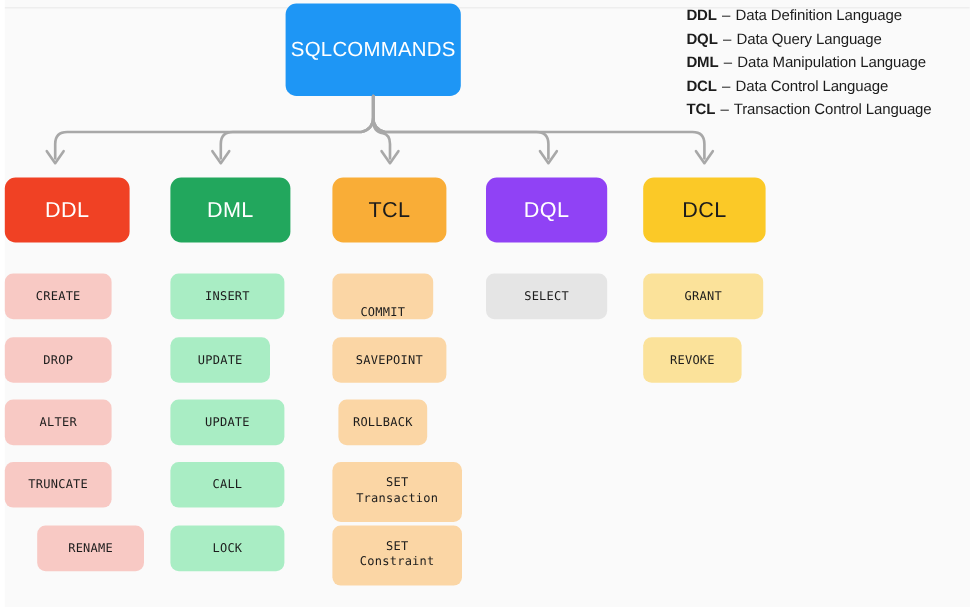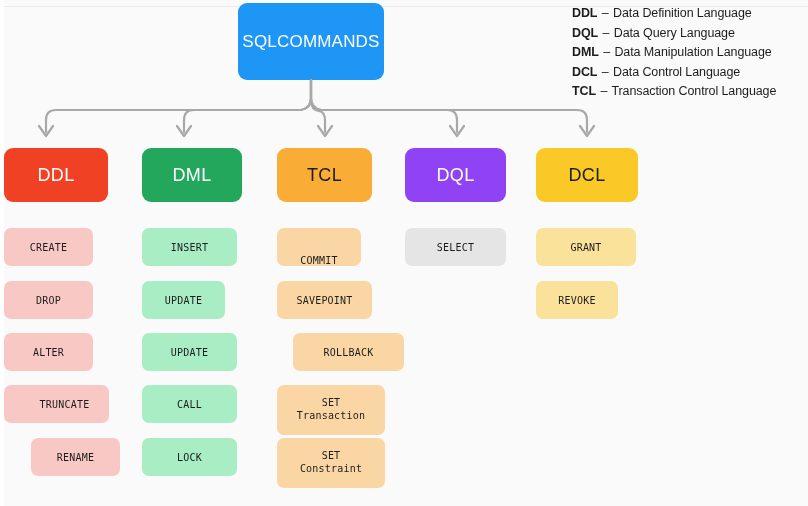--- a/index.html
+++ b/index.html
@@ -99,21 +99,21 @@
         <div class="cat-head" style="width: 104px; background: rgb(240, 65, 36); color: rgb(255, 255, 255);">DDL</div>
         <div class="cmd" style="position: absolute; top: 80px; left: 0px; width: 89px; background: rgb(248, 201, 196);">
           <div class="l1">CREATE</div>
         </div>
         <div class="cmd" style="position: absolute; top: 133px; left: 0px; width: 89px; background: rgb(248, 201, 196);">
           <div class="l1">DROP</div>
         </div>
         <div class="cmd" style="position: absolute; top: 185px; left: 0px; width: 89px; background: rgb(248, 201, 196);">
           <div class="l1">ALTER</div>
         </div>
-        <div class="cmd" style="position: absolute; top: 237px; left: 0px; width: 89px; background: rgb(248, 201, 196); padding-left: 16px;">
+        <div class="cmd" style="position: absolute; top: 237px; left: 0px; width: 89px; background: rgb(248, 201, 196);">
           <div class="l1">TRUNCATE</div>
         </div>
         <div class="cmd" style="position: absolute; top: 290px; left: 0px; width: 89px; background: rgb(248, 201, 196); margin-left: 27px;">
           <div class="l1">RENAME</div>
         </div>
       </div>
       <div class="column" style="left: 142px;">
         <div class="cat-head" style="width: 100px; background: rgb(34, 167, 93); color: rgb(255, 255, 255);">DML</div>
         <div class="cmd" style="position: absolute; top: 80px; left: 0px; width: 95px; background: rgb(169, 237, 196); align-items: center;">
           <div class="l1">INSERT</div>
@@ -132,21 +132,21 @@
         </div>
       </div>
       <div class="column" style="left: 277px;">
         <div class="cat-head" style="width: 95px; background: rgb(249, 173, 55); color: rgb(28, 28, 28);">TCL</div>
         <div class="cmd" style="position: absolute; top: 80px; left: 0px; width: 84px; background: rgb(251, 214, 165); justify-content: flex-end;">
           <div class="l1">COMMIT</div>
         </div>
         <div class="cmd" style="position: absolute; top: 133px; left: 0px; width: 95px; background: rgb(251, 214, 165);">
           <div class="l1">SAVEPOINT</div>
         </div>
-        <div class="cmd" style="position: absolute; top: 185px; left: 16px; width: 111px; background: rgb(251, 214, 165);">
+        <div class="cmd" style="position: absolute; top: 185px; left: 5px; width: 74px; background: rgb(251, 214, 165);">
           <div class="l1">ROLLBACK</div>
         </div>
         <div class="cmd tall" style="position: absolute; top: 237px; left: 0px; width: 108px; background: rgb(251, 214, 165);">
           <div class="l1">SET</div>
           <div class="l2">Transaction</div>
         </div>
         <div class="cmd tall" style="position: absolute; top: 290px; left: 0px; width: 108px; background: rgb(251, 214, 165);">
           <div class="l1">SET</div>
           <div class="l2">Constraint</div>
         </div>

